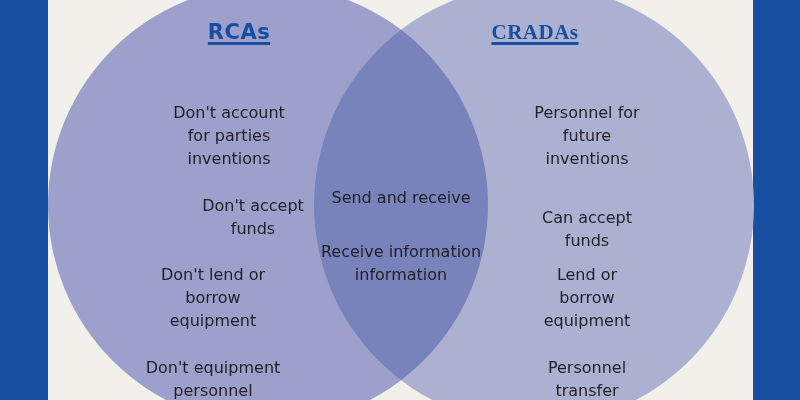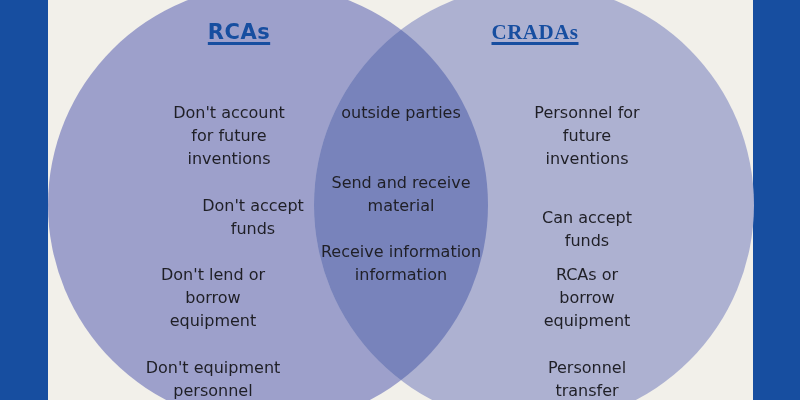--- a/index.html
+++ b/index.html
@@ -45,59 +45,57 @@
   <circle cx="268" cy="205" r="220" fill="#9da0cb"></circle>
   <circle cx="534" cy="205" r="220" fill="#adb1d1"></circle>
   <circle cx="534" cy="205" r="220" fill="#7883bb" clip-path="url(#clipLeft)"></circle>
 </svg>
 
 <div class="title" style="left:239px;">RCAs</div>
 <div class="title" style="left:535px;font-family:Liberation Serif, serif;">CRADAs</div>
 
 <div class="item" style="left:213px; top:101px;margin-left:16px;">
   <span>Don't account</span>
-  <span>for future</span>
+  <span>for parties</span>
   <span>inventions</span>
 </div>
 <div class="item" style="left:213px; top:194px;margin-left:40px;">
   <span>Don't accept</span>
   <span>funds</span>
 </div>
 <div class="item" style="left:213px; top:263px;">
   <span>Don't lend or</span>
   <span>borrow</span>
   <span>equipment</span>
 </div>
 <div class="item" style="left:213px; top:356px;">
   <span>Don't equipment</span>
   <span>personnel</span>
 </div>
 
 <div class="item" style="left:401px; top:101px;">
-  <span>outside parties</span>
 </div>
-<div class="item" style="left:401px; top:171px;">
+<div class="item" style="left:401px; top:186px;">
   <span>Send and receive</span>
-  <span>material</span>
 </div>
 <div class="item" style="left:401px; top:240px;">
   <span>Receive information</span>
   <span>information</span>
 </div>
 
 <div class="item" style="left:587px; top:101px;">
   <span>Personnel for</span>
   <span>future</span>
   <span>inventions</span>
 </div>
 <div class="item" style="left:587px; top:206px;text-align:center;">
   <span>Can accept</span>
   <span>funds</span>
 </div>
 <div class="item" style="left:587px; top:263px;">
-  <span>RCAs or</span>
+  <span>Lend or</span>
   <span>borrow</span>
   <span>equipment</span>
 </div>
 <div class="item" style="left:587px; top:356px;">
   <span>Personnel</span>
   <span>transfer</span>
 </div>
 
 </body></html>

